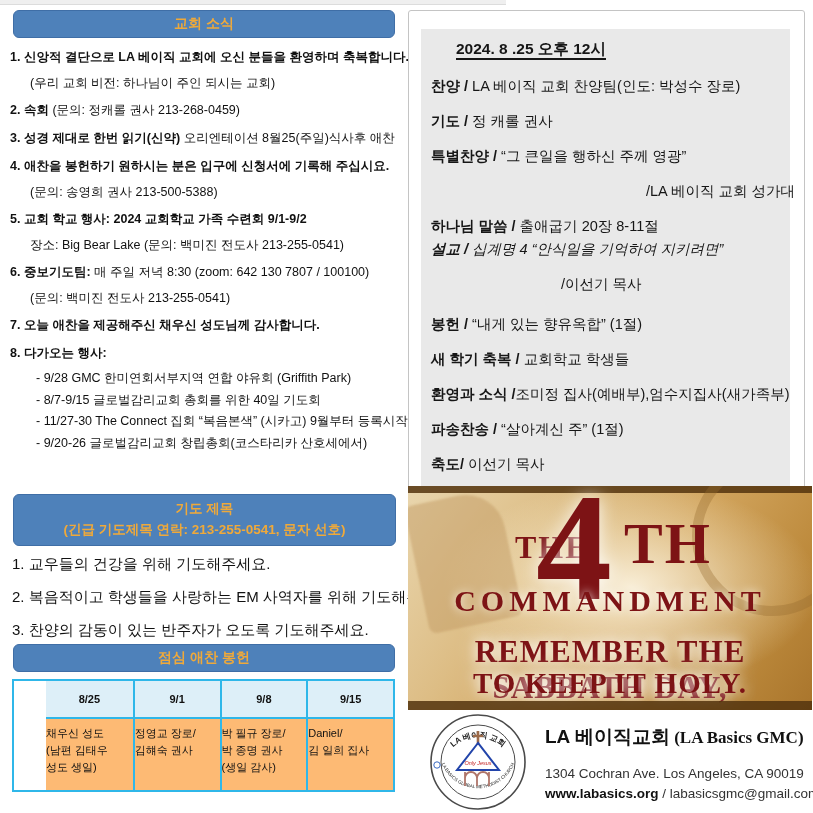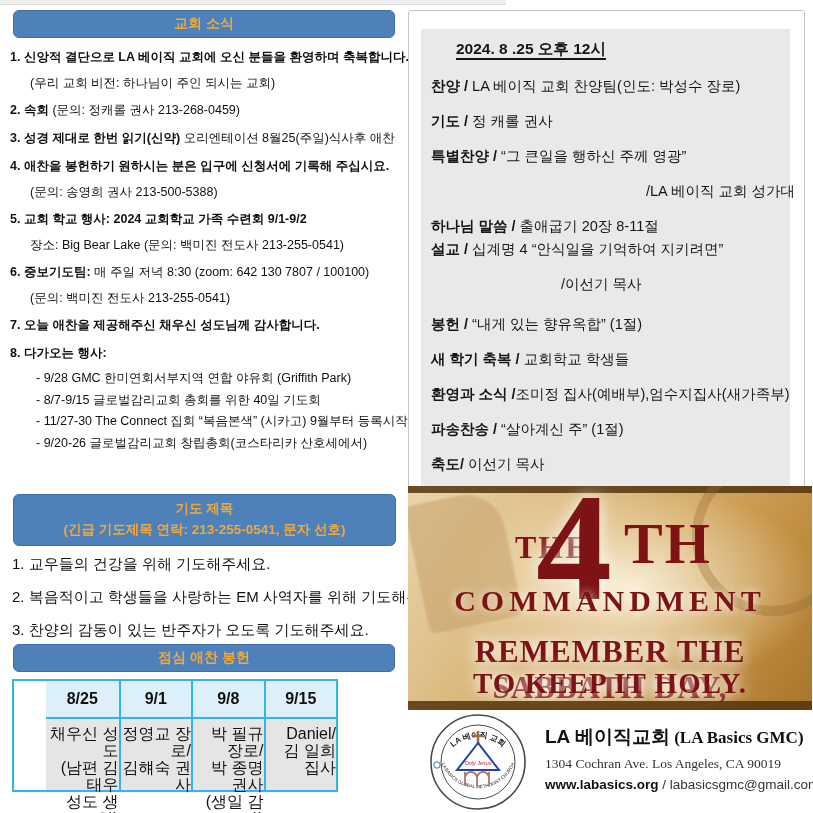--- a/index.html
+++ b/index.html
@@ -39,29 +39,29 @@
   .n-sub:empty { display:none; }
   .n-subitems { margin:5px 0 7px 26px; font-weight:400; }
   .n-subitems div { line-height:21.5px; white-space:nowrap; }
 
   
   #prayer-list { position:absolute; left:12px; top:554px; width:395px; font-size:15px; }
   #prayer-list div { margin-bottom:13px; line-height:20px; white-space:nowrap; }
 
   
   #lunch-table {
-    position:absolute; left:12px; top:679px; width:326px;
-    border:2px solid #2fb7e9; font-size:16px;padding-left:32px;
+    position:absolute; left:12px; top:679px; width:383px;
+    border:2px solid #2fb7e9; font-size:11px;padding-left:32px;
   }
   .lt-row { display:grid; grid-template-columns:1fr 1fr 1fr 1fr; }
   .lt-head .lt-cell {
     background:#ddeff8; font-weight:bold; height:36px;
     display:flex; align-items:center; justify-content:center;
   }
-  .lt-body .lt-cell { background:#e5e5e5; height:73px; text-align:right; padding-top:6px; }
+  .lt-body .lt-cell { background:#fdba74; height:73px; text-align:left; padding-top:6px; }
   .lt-cell { border-left:2px solid #2fb7e9; }
   .lt-cell:first-child { border-left:none; }
   .lt-body .lt-cell { border-top:2px solid #2fb7e9; }
   .cl { display:block; line-height:17px; }
 
   
   #worship-panel {
     position:absolute; left:408px; top:10px; width:397px; height:571px;
     background:#ffffff; border:1px solid #c4c4c4; border-radius:3px;
   }
@@ -71,21 +71,21 @@
     font-size:14.5px; color:#161616;
   }
   .w-title { margin-left:25px; }
   .w-title-text {
     font-weight:bold; font-size:15.5px;
     border-bottom:2px solid #161616; padding-bottom:1px;
   }
   .wl { margin-top:13px; line-height:22px; white-space:nowrap; }
   .wl b { font-weight:700; }
   .wl.first { margin-top:15px; }
-  .wl.tight { margin-top:1px; }
+  .wl.tight { margin-top:1px;font-style:italic; }
   .wl.gap   { margin-top:18px; }
   .wl.ind215 { margin-left:215px; }
   .wl.ind130 { margin-left:130px; }
 
   
   #banner {
     position:absolute; left:408px; top:486px; width:404px; height:224px;
     background:
       radial-gradient(ellipse at 55% 45%, rgba(255,250,235,0.85) 0%, rgba(255,248,225,0.35) 35%, rgba(0,0,0,0) 60%),
       linear-gradient(125deg, #e9d6ae 0%, #ddbd85 30%, #d2a55e 55%, #bd8a3c 80%, #a9752c 100%);
@@ -122,21 +122,21 @@
             text-shadow:0 0 12px rgba(255,255,255,0.95), 0 0 22px rgba(255,255,255,0.8); }
   .b-l2   { position:absolute; left:0; top:181px; width:100%; text-align:center;
             font-size:29px; font-weight:bold; letter-spacing:1px;
             text-shadow:0 0 12px rgba(255,255,255,0.95), 0 0 22px rgba(255,255,255,0.8); }
 
   
   #footer-logo { position:absolute; left:428px; top:712px; width:100px; height:100px; }
   #footer-text { position:absolute; left:545px; top:724px; width:265px; }
   .f-line1 { font-size:19px; font-weight:bold; white-space:nowrap; }
   .f-line1 .f-en { font-family:"Liberation Serif", serif; font-size:17px; }
-  .f-line2 { margin-top:6px; font-size:13.5px; color:#333; white-space:nowrap;font-family:Liberation Serif, serif; }
+  .f-line2 { margin-top:16px; font-size:13.5px; color:#333; white-space:nowrap; }
   .f-line3 { margin-top:5px; font-size:13.5px; color:#333; white-space:nowrap; }
   .f-web { font-weight:bold; color:#111; cursor:pointer; }
 </style>
 </head>
 <body>
 
 <div class="topstrip"></div>
 
 <div id="news-header" class="blue-bar">
   <span>교회 소식</span>

